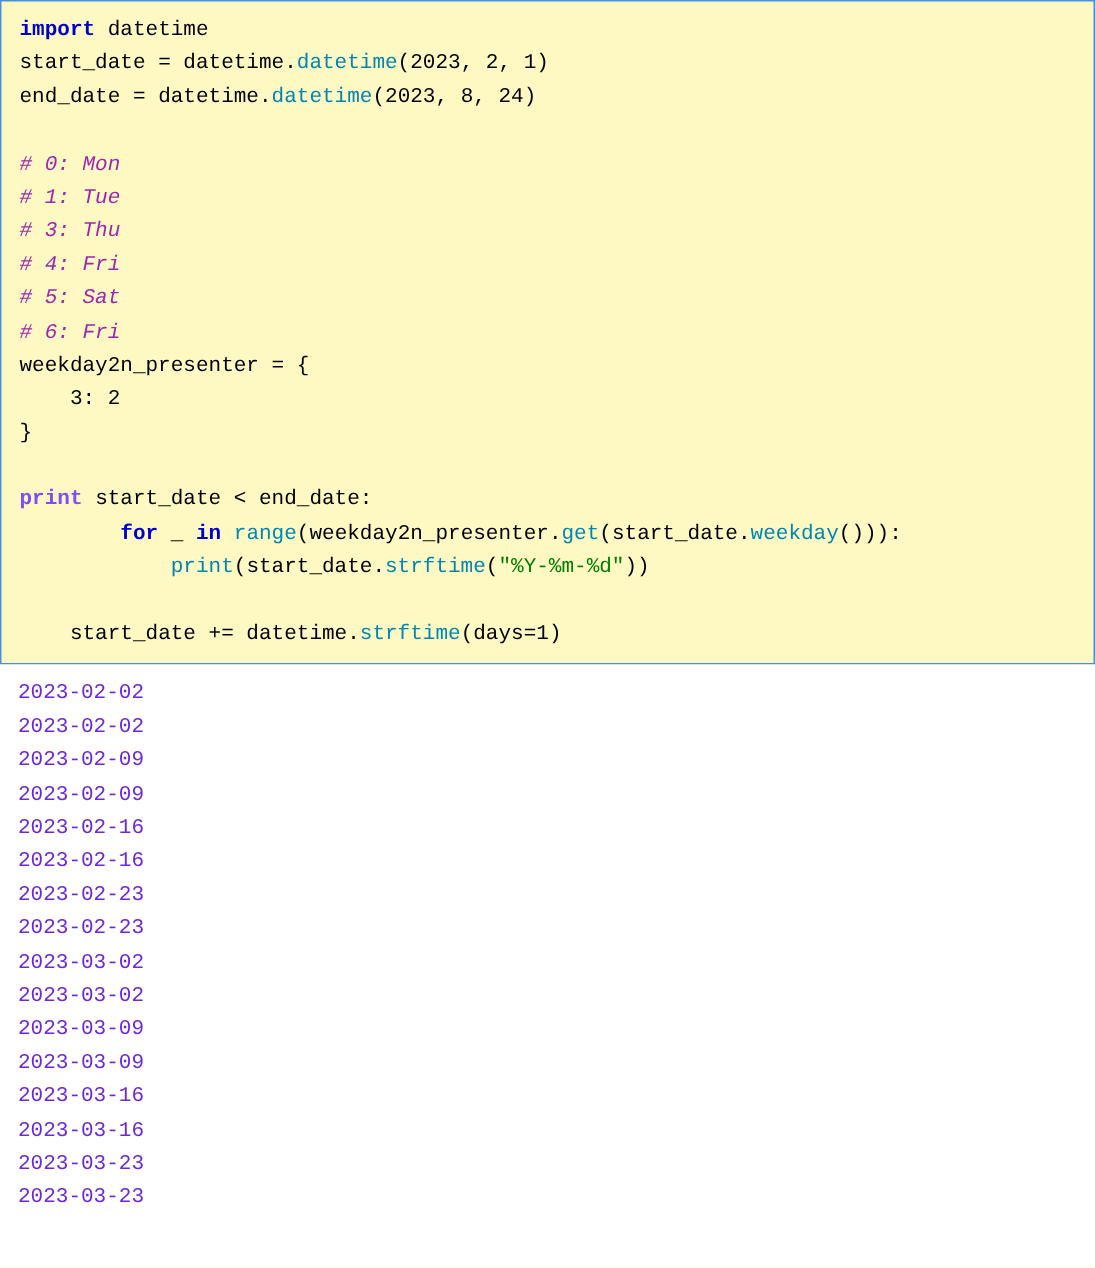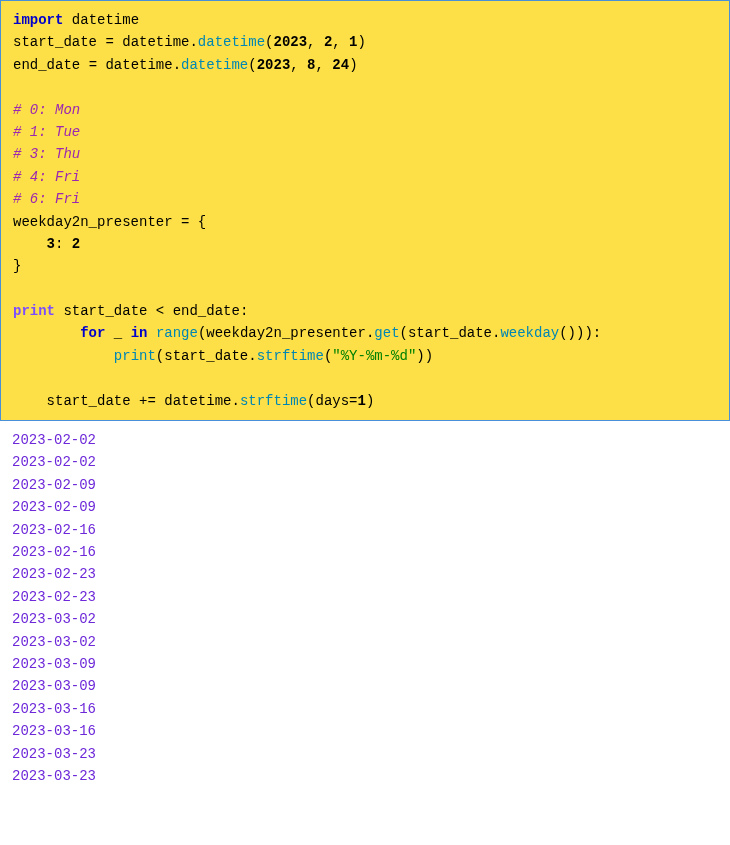--- a/index.html
+++ b/index.html
@@ -11,38 +11,38 @@
       width: 730px;
       min-height: 845px;
       font-family: 'Courier New', Courier, monospace;
       font-size: 14px;
       background: #ffffff;
     }
     .code-section {
       border: 1.5px solid #4a90d9;
       margin: 0;
       padding: 8px 12px;
-      background: #fde047;
+      background: #fef9c3;
       line-height: 1.6;
     }
     .output-section {
       padding: 8px 12px;
       background: #ffffff;
       line-height: 1.6;
       border-top: none;
     }
     .line {
       white-space: pre;
       display: block;
     }
     
     .kw { color: #0000cc; font-weight: bold; } 
     .kw2 { color: #7c4dff; font-weight: bold; }
     .string { color: #008000; }
-    .number { color: #000000; font-weight: bold; }
+    .number { color: #000000; }
     .comment { color: #9c27b0; font-style: italic; }
     .var { color: #000000; }
     .method { color: #0086b3; }
     .op { color: #000000; }
     .paren { color: #000000; }
     .output-line { color: #6d28d9; }
   </style>
 </head>
 <body>
 
@@ -52,20 +52,21 @@
 
   <span class="line"><span class="var">start_date </span><span class="op">=</span><span class="var"> datetime</span><span class="op">.</span><span class="method">datetime</span><span class="paren">(</span><span class="number">2023</span><span class="op">,</span><span class="number"> 2</span><span class="op">,</span><span class="number"> 1</span><span class="paren">)</span></span>
 
   <span class="line"><span class="var">end_date </span><span class="op">=</span><span class="var"> datetime</span><span class="op">.</span><span class="method">datetime</span><span class="paren">(</span><span class="number">2023</span><span class="op">,</span><span class="number"> 8</span><span class="op">,</span><span class="number"> 24</span><span class="paren">)</span></span>
   <span class="line"> </span>
 
   <span class="line comment"># 0: Mon</span>
   <span class="line comment"># 1: Tue</span>
   <span class="line comment"># 3: Thu</span>
   <span class="line comment"># 4: Fri</span>
+  <span class="line comment"># 5: Sat</span>
   <span class="line comment"># 6: Fri</span>
 
   <span class="line"><span class="var">weekday2n_presenter </span><span class="op">=</span><span class="var"> </span><span class="paren">{</span></span>
   <span class="line">    <span class="number">3</span><span class="op">:</span><span class="number"> 2</span></span>
   <span class="line"><span class="paren">}</span></span>
   <span class="line"> </span>
 
   <span class="line"><span class="kw2">print</span><span class="var"> start_date </span><span class="op">&lt;</span><span class="var"> end_date</span><span class="op">:</span></span>
   <span class="line">        <span class="kw">for</span><span class="var"> _ </span><span class="kw">in</span><span class="var"> </span><span class="method">range</span><span class="paren">(</span><span class="var">weekday2n_presenter</span><span class="op">.</span><span class="method">get</span><span class="paren">(</span><span class="var">start_date</span><span class="op">.</span><span class="method">weekday</span><span class="paren">()))</span><span class="op">:</span></span>
   <span class="line">            <span class="method">print</span><span class="paren">(</span><span class="var">start_date</span><span class="op">.</span><span class="method">strftime</span><span class="paren">(</span><span class="string">"%Y-%m-%d"</span><span class="paren">))</span></span>

